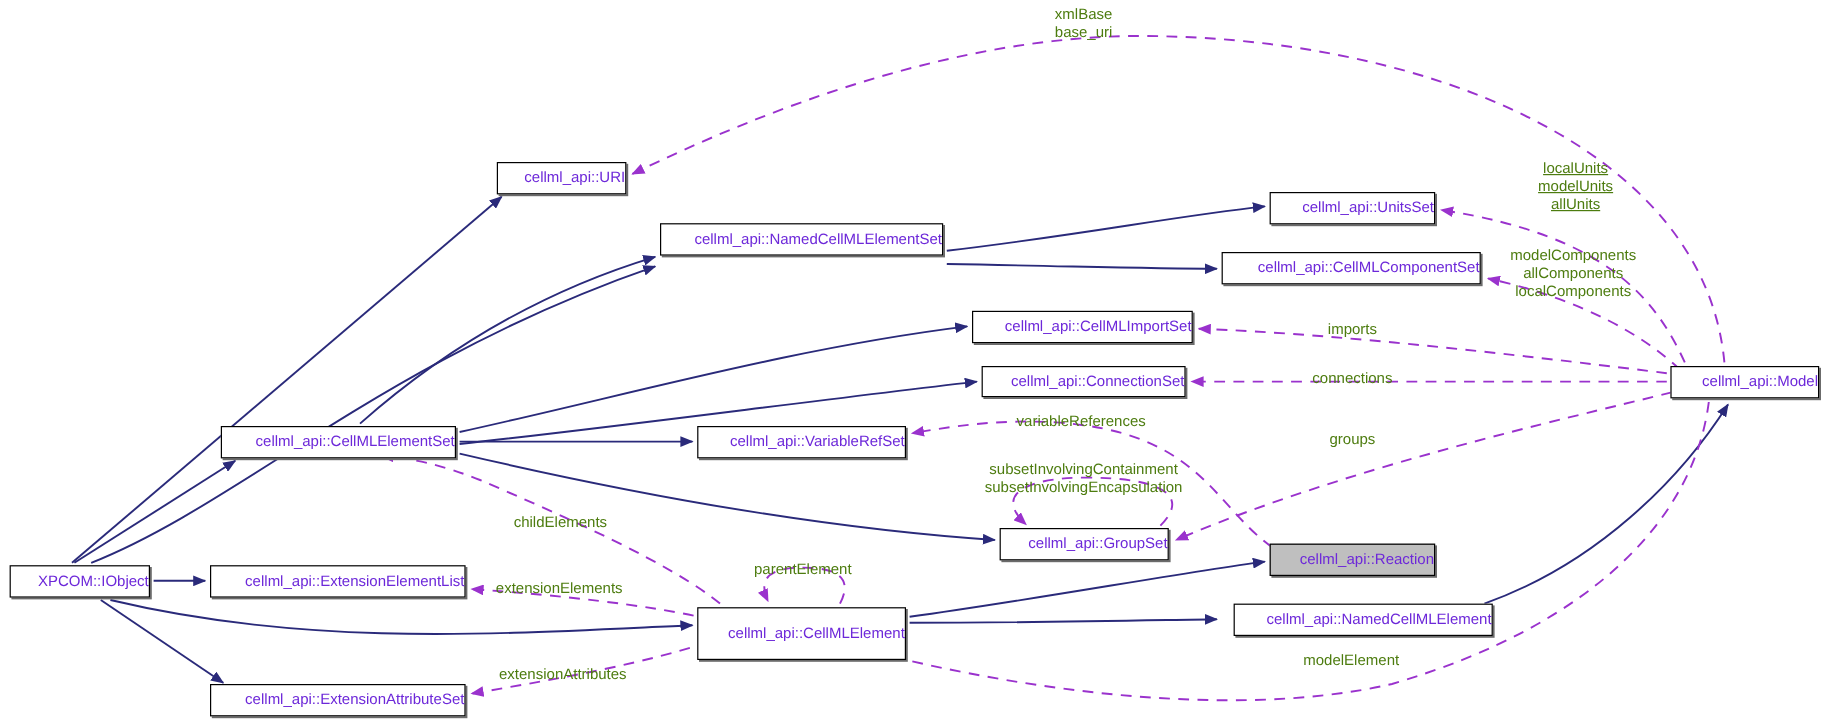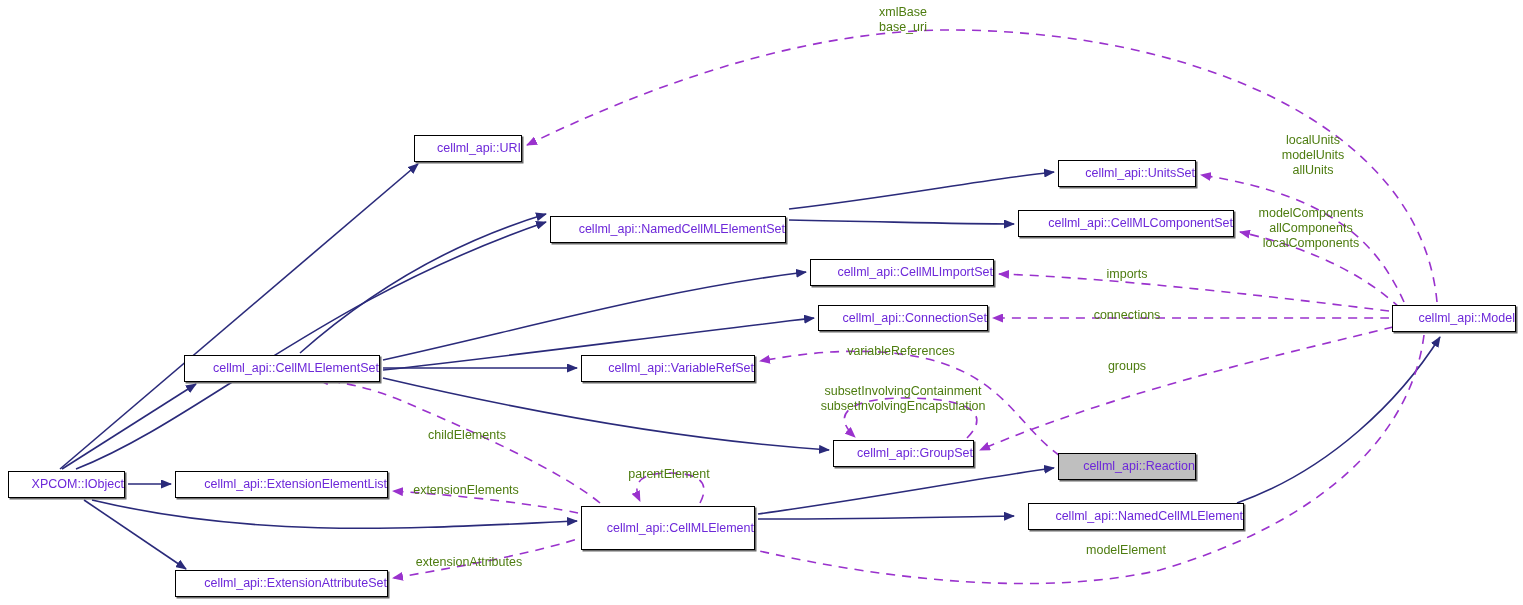--- a/index.html
+++ b/index.html
@@ -71,21 +71,21 @@
       <path d="M 1424,335 C 1412,430 1330,520 1160,570 C 1020,602 830,572 700,536"></path>
     </g>
   </svg>
 
   <div class="node" style="left:8px;top:471px;width:117px;height:27px;">
     <span>XPCOM::IObject</span>
   </div>
   <div class="node" style="left:414px;top:135px;width:108px;height:27px;">
     <span>cellml_api::URI</span>
   </div>
-  <div class="node" style="left:550px;top:216px;width:236px;height:27px;padding-left:44px;">
+  <div class="node" style="left:550px;top:186px;width:236px;height:27px;padding-left:44px;">
     <span>cellml_api::NamedCellMLElementSet</span>
   </div>
   <div class="node" style="left:1058px;top:160px;width:138px;height:27px;">
     <span>cellml_api::UnitsSet</span>
   </div>
   <div class="node" style="left:1018px;top:210px;width:216px;height:27px;">
     <span>cellml_api::CellMLComponentSet</span>
   </div>
   <div class="node" style="left:810px;top:259px;width:184px;height:27px;">
     <span>cellml_api::CellMLImportSet</span>
@@ -116,21 +116,21 @@
   </div>
   <div class="node" style="left:175px;top:570px;width:213px;height:27px;">
     <span>cellml_api::ExtensionAttributeSet</span>
   </div>
   <div class="node" style="left:1392px;top:305px;width:124px;height:27px;">
     <span>cellml_api::Model</span>
   </div>
 
   <div class="elabel" style="left:803px;top:5px;width:200px;">xmlBase
 base_uri</div>
-  <div class="elabel" style="left:1213px;top:133px;width:200px;">localUnits
+  <div class="elabel" style="left:1213px;top:133px;width:200px;text-decoration:underline;">localUnits
 modelUnits
 allUnits</div>
   <div class="elabel" style="left:1186px;top:206px;width:250px;">modelComponents
 allComponents
 localComponents</div>
   <div class="elabel" style="left:1047px;top:267px;width:160px;">imports</div>
   <div class="elabel" style="left:1047px;top:308px;width:160px;">connections</div>
   <div class="elabel" style="left:791px;top:344px;width:220px;">variableReferences</div>
   <div class="elabel" style="left:1047px;top:359px;width:160px;">groups</div>
   <div class="elabel" style="left:763px;top:384px;width:280px;">subsetInvolvingContainment

